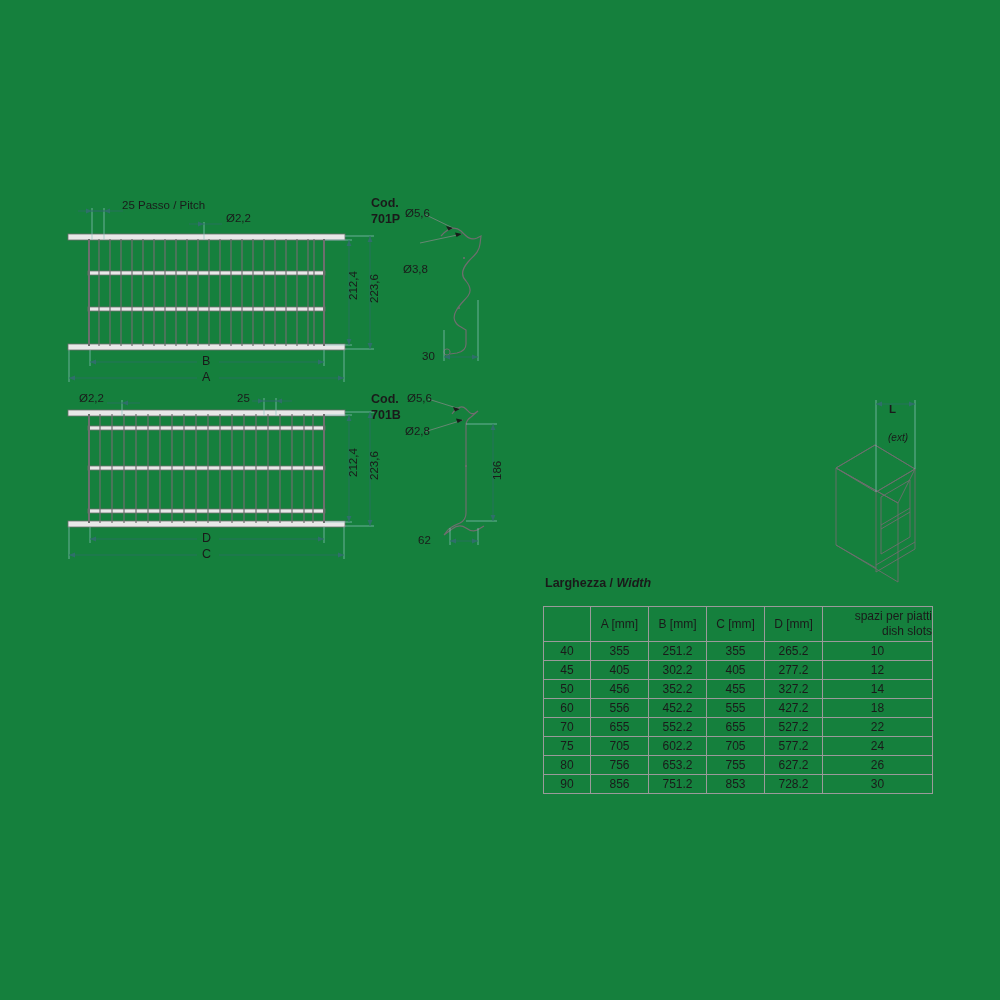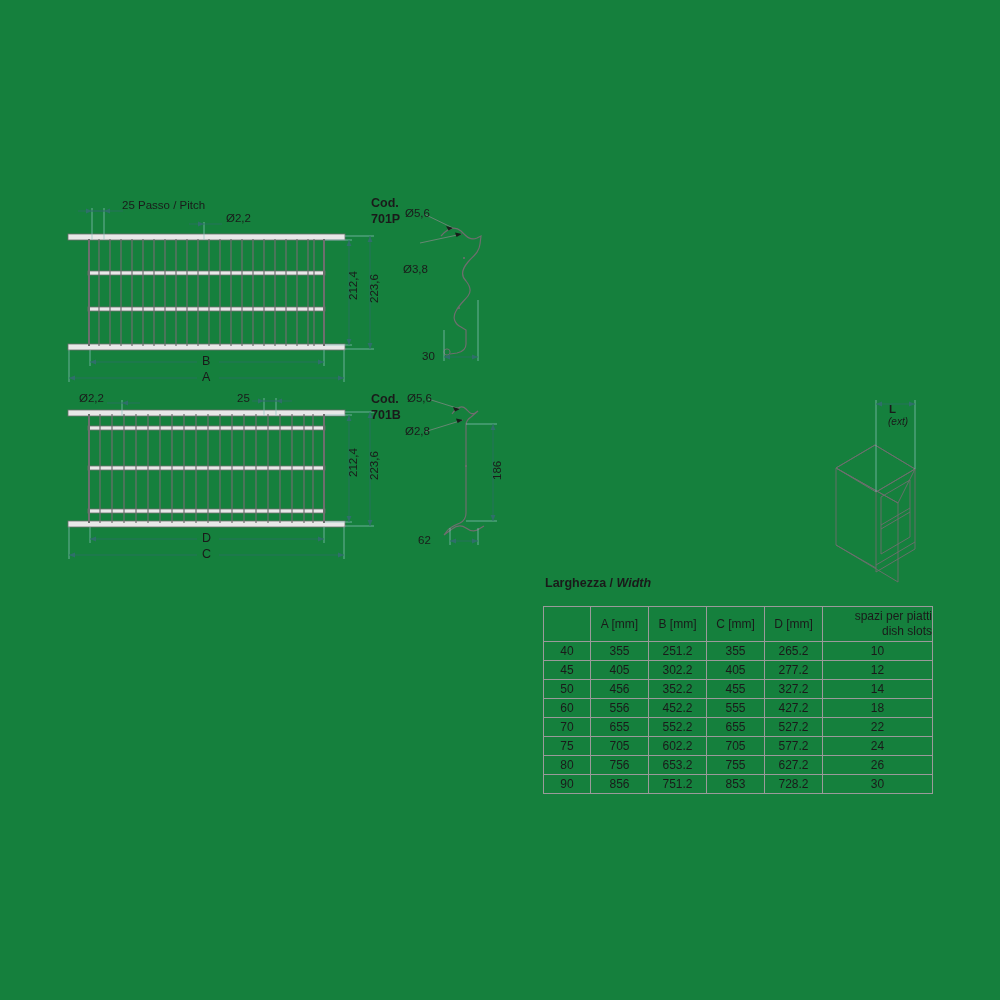--- a/index.html
+++ b/index.html
@@ -369,21 +369,21 @@
   <div class="lbl rot" style="left:368px; top:480px;">223,6</div>
   <div class="lbl big" style="left:202px; top:531px;">D</div>
   <div class="lbl big" style="left:202px; top:547px;">C</div>
 
   <div class="lbl" style="left:407px; top:392px;">Ø5,6</div>
   <div class="lbl" style="left:405px; top:425px;">Ø2,8</div>
   <div class="lbl rot" style="left:491px; top:480px;">186</div>
   <div class="lbl" style="left:418px; top:534px;">62</div>
 
   <div class="lbl bold" style="left:889px; top:403px;">L</div>
-  <div class="lbl small italic" style="left:888px; top:416px;">(ext)</div>
+  <div class="lbl small italic" style="left:888px; top:432px;">(ext)</div>
 
   <div id="table-wrap">
     <div id="table-caption"><span>Larghezza / </span><span class="it">Width</span></div>
     <table id="spec-table">
       <colgroup>
         <col class="c-size">
           <col class="c-val">
           <col class="c-val">
           <col class="c-val">
           <col class="c-val">

